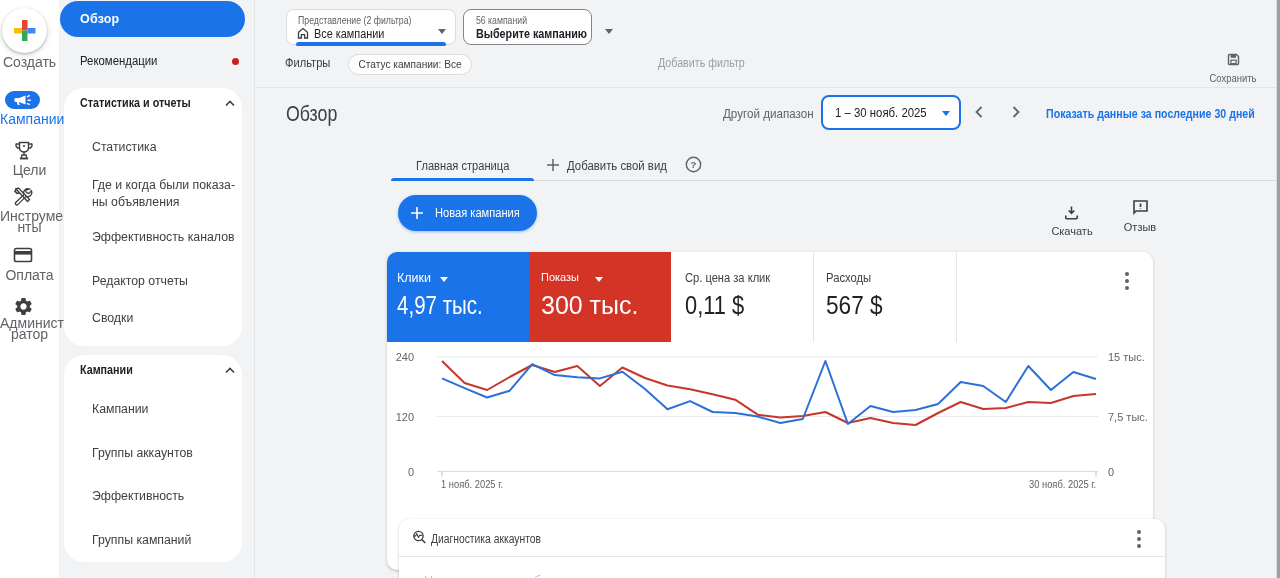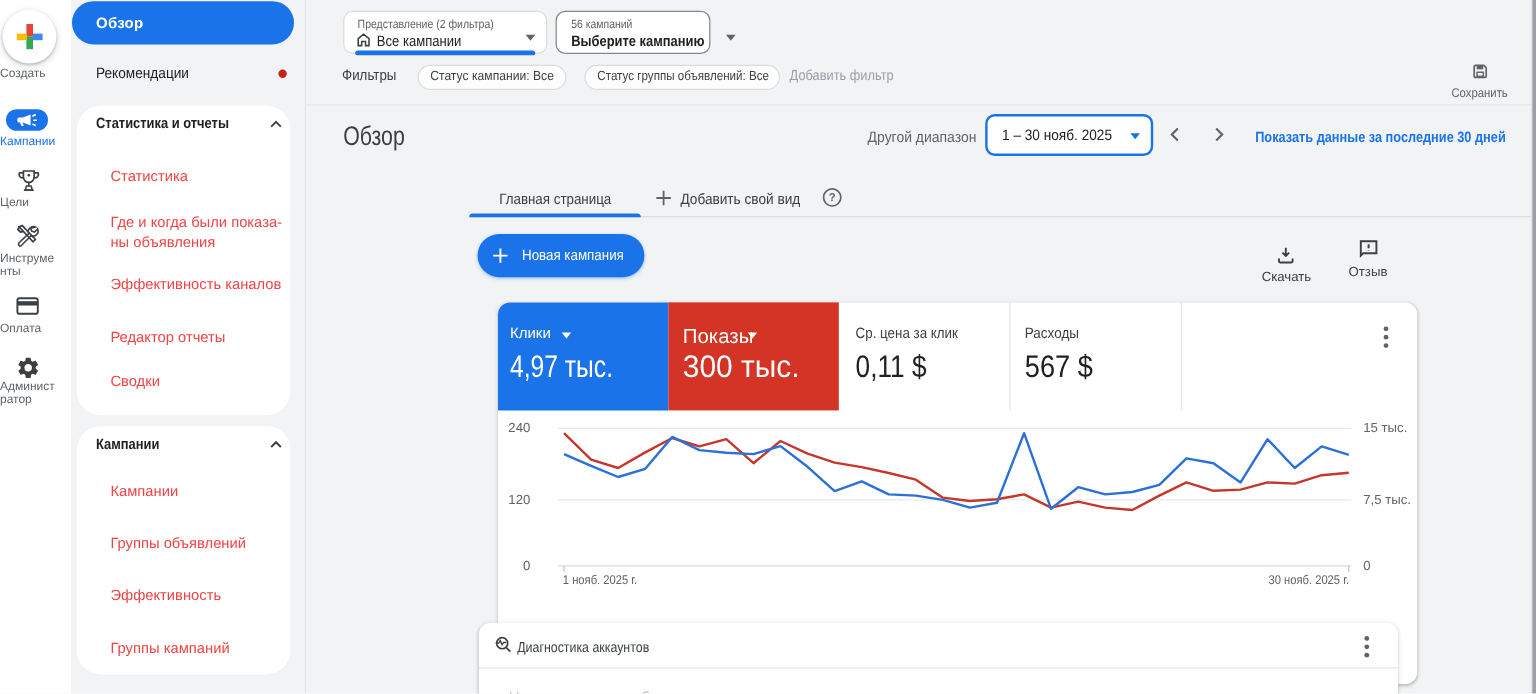--- a/index.html
+++ b/index.html
@@ -2,28 +2,28 @@
 <html><head><meta charset="utf-8">
 <style>
 *{margin:0;padding:0;box-sizing:border-box}
 html,body{width:1280px;height:578px;overflow:hidden}
 body{font-family:"Liberation Sans",sans-serif;background:#fff;position:relative;color:#3c4043}
 .abs{position:absolute}
 .nw{white-space:nowrap}
 [data-sx]{transform-origin:0 50%}
 
 #rail{left:0;top:0;width:59px;height:578px;background:#fff;z-index:5}
-.raillbl{width:59px;font-size:10px;color:#5f6368;line-height:10.5px}
+.raillbl{width:59px;text-align:center;font-size:14px;color:#5f6368;line-height:10.5px}
 #createbtn{left:2px;top:8px;width:45px;height:45px;border-radius:50%;background:#fff;box-shadow:0 1px 2px rgba(60,64,67,.3),0 2px 5px 1px rgba(60,64,67,.15)}
 #campill{left:5px;top:91px;width:35px;height:18px;border-radius:9px;background:#1a73e8}
 
 #sidebar{left:59px;top:0;width:196px;height:578px;background:#f1f3f4;border-right:1px solid #e4e5e7;z-index:4}
 .navcard{position:absolute;left:5px;width:178px;background:#fff;border-radius:20px}
 .navhead{position:absolute;left:16px;font-size:12.5px;font-weight:bold;color:#202124;letter-spacing:0;white-space:nowrap;transform:scaleX(.86);transform-origin:0 50%}
-.navitem{position:absolute;left:28px;font-size:12.3px;color:#ef4444;white-space:nowrap}
+.navitem{position:absolute;left:28px;font-size:12.3px;color:#404040;white-space:nowrap}
 .chev{position:absolute;width:12px;height:12px}
 #obzpill{left:1px;top:1px;width:185px;height:36px;border-radius:18px;background:#1a73e8;color:#fff;font-size:12.5px;font-weight:bold;line-height:36px;padding-left:20px;letter-spacing:.2px}
 .navitem{line-height:17px}
 
 #topbar{left:255px;top:0;width:1025px;height:88px;background:#f1f3f4;border-bottom:1px solid #e3e4e6;z-index:3}
 .ddbox{position:absolute;top:9px;height:36px;background:#fff;border-radius:8px}
 .ddsm{position:absolute;font-size:10px;color:#5f6368;top:5px}
 .ddmain{position:absolute;font-size:12.5px;color:#202124;top:17px}
 .caret{position:absolute;width:0;height:0;border-left:4.5px solid transparent;border-right:4.5px solid transparent;border-top:5px solid #5f6368}
 .chip{position:absolute;top:54px;height:21px;border:1px solid #dadce0;border-radius:11px;background:#fdfdfe;font-size:11px;color:#3c4043;line-height:19px;text-align:center;white-space:nowrap}
@@ -104,21 +104,21 @@
     <div class="navitem" style="top:141px">Эффективность каналов</div>
     <div class="navitem" style="top:185px">Редактор отчеты</div>
     <div class="navitem" style="top:222px">Сводки</div>
   </div>
   <div class="navcard" style="top:355px;height:207px">
     <div class="navhead" style="top:8px">Кампании</div>
     <svg class="chev" style="left:160px;top:10px" viewBox="0 0 12 12">
         <path d="M2 7.5 L6 3.5 L10 7.5" fill="none" stroke="#3c4043" stroke-width="1.6"></path>
       </svg>
     <div class="navitem" style="top:46px">Кампании</div>
-    <div class="navitem" style="top:90px">Группы объявлений</div>
+    <div class="navitem" style="top:90px">Группы аккаунтов</div>
     <div class="navitem" style="top:133px">Эффективность</div>
     <div class="navitem" style="top:177px">Группы кампаний</div>
   </div>
 </div>
 
 <div class="abs" id="topbar">
   <div class="ddbox" style="left:31px;width:170px;border:1px solid #dadce0">
     <div class="ddsm nw" style="left:11px;transform:scaleX(.875);transform-origin:0 50%">Представление (2 фильтра)</div>
     <div class="abs" style="left:9px;top:16px">
       <svg width="14" height="14" viewBox="0 0 14 14">
@@ -129,21 +129,20 @@
     <div class="caret" style="left:151px;top:19px"></div>
     <div class="abs" style="left:9px;top:32px;width:150px;height:4px;border-radius:3px 3px 2px 2px;background:#1a73e8"></div>
   </div>
   <div class="ddbox" style="left:208px;width:129px;border:1px solid #80868b">
     <div class="ddsm nw" style="left:12px;transform:scaleX(.87);transform-origin:0 50%">56 кампаний</div>
     <div class="ddmain nw" style="left:12px;font-weight:bold;transform:scaleX(.86);transform-origin:0 50%">Выберите кампанию</div>
     <div class="caret" style="left:141px;top:19px"></div>
   </div>
   <div class="abs nw" style="left:30px;top:56px;font-size:12.5px;color:#3c4043;transform:scaleX(.89);transform-origin:0 50%">Фильтры</div>
   <div class="chip" style="left:93px;width:124px"><span style="display:inline-block;transform:scaleX(.92)">Статус кампании: Все</span></div>
-  <div class="chip" style="left:232px;width:163px"><span style="display:inline-block;transform:scaleX(.88)">Статус группы объявлений: Все</span></div>
   <div class="abs nw" style="left:403px;top:56px;font-size:12px;color:#9aa0a6;transform:scaleX(.89);transform-origin:0 50%">Добавить фильтр</div>
   <svg class="abs" style="left:972px;top:53px" width="13" height="13" viewBox="0 0 13 13">
     <path d="M1.5 2.5 a1 1 0 0 1 1-1 h7 l2 2 v7 a1 1 0 0 1 -1 1 h-8 a1 1 0 0 1 -1-1 z" fill="none" stroke="#5f6368" stroke-width="1.4"></path>
     <rect x="3.6" y="1.8" width="5.4" height="3" fill="#5f6368"></rect>
     <rect x="3.9" y="7.2" width="5.2" height="3.4" fill="none" stroke="#5f6368" stroke-width="1.2"></rect>
   </svg>
   <div class="abs nw" style="left:948px;top:72px;width:60px;text-align:center;font-size:10.5px;color:#5f6368;transform:scaleX(.9)">Сохранить</div>
 </div>
 
 <div class="abs" id="content">
@@ -185,28 +184,28 @@
     <path d="M7.5 1.5 V8 M4.7 5.5 L7.5 8.3 L10.3 5.5" fill="none" stroke="#3c4043" stroke-width="1.6"></path>
     <path d="M1.8 10.5 v2.2 a1 1 0 0 0 1 1 h9.4 a1 1 0 0 0 1-1 v-2.2" fill="none" stroke="#3c4043" stroke-width="1.6"></path>
   </svg>
   <div class="abs" style="left:787px;top:137px;width:60px;text-align:center;font-size:11px;color:#3c4043">Скачать</div>
   <svg class="abs" style="left:877px;top:111px" width="17" height="16" viewBox="0 0 17 16">
     <path d="M2 2 h13 v10 h-11 l-2 2 z" fill="none" stroke="#3c4043" stroke-width="1.6"></path>
     <path d="M8.5 4.5 v3.4 M8.5 9.6 v.3" stroke="#3c4043" stroke-width="1.7"></path>
   </svg>
   <div class="abs" style="left:855px;top:133px;width:60px;text-align:center;font-size:11px;color:#3c4043">Отзыв</div>
 
-  <div class="card" style="left:160px;top:164px;width:766px;height:318px">
+  <div class="card" style="left:132px;top:164px;width:766px;height:318px">
     <div class="abs" style="left:0;top:0;width:142px;height:90px;background:#1a73e8;border-radius:10px 0 0 0;color:#fff">
       <div class="abs nw" style="left:10px;top:19px;font-size:12.5px">Клики</div>
       <div class="caret" style="left:53px;top:25px;border-top-color:#fff"></div>
       <div class="abs nw" style="left:10px;top:38px;font-size:26px;letter-spacing:0;transform:scaleX(.79);transform-origin:0 50%">4,97 тыс.</div>
     </div>
     <div class="abs" style="left:142px;top:0;width:142px;height:90px;background:#d33426;color:#fff">
-      <div class="abs nw" style="left:12px;top:19px;font-size:17px">Показы</div>
+      <div class="abs nw" style="left:12px;top:19px;font-size:11px">Показы</div>
       <div class="caret" style="left:66px;top:25px;border-top-color:#fff"></div>
       <div class="abs nw" style="left:12px;top:38px;font-size:26px;letter-spacing:0;transform:scaleX(.96);transform-origin:0 50%">300 тыс.</div>
     </div>
     <div class="abs nw" style="left:298px;top:19px;font-size:12.5px;color:#3c4043;transform:scaleX(.89);transform-origin:0 50%">Ср. цена за клик</div>
     <div class="abs nw" style="left:298px;top:38px;font-size:26px;color:#202124;transform:scaleX(.84);transform-origin:0 50%">0,11 $</div>
     <div class="abs" style="left:426px;top:0;width:1px;height:90px;background:#e4e5e7"></div>
     <div class="abs nw" style="left:439px;top:19px;font-size:12.5px;color:#3c4043;transform:scaleX(.9);transform-origin:0 50%">Расходы</div>
     <div class="abs nw" style="left:439px;top:38px;font-size:26px;color:#202124;transform:scaleX(.87);transform-origin:0 50%">567 $</div>
     <div class="abs" style="left:569px;top:0;width:1px;height:90px;background:#e4e5e7"></div>
     <div class="mv" style="left:738px;top:20px">

